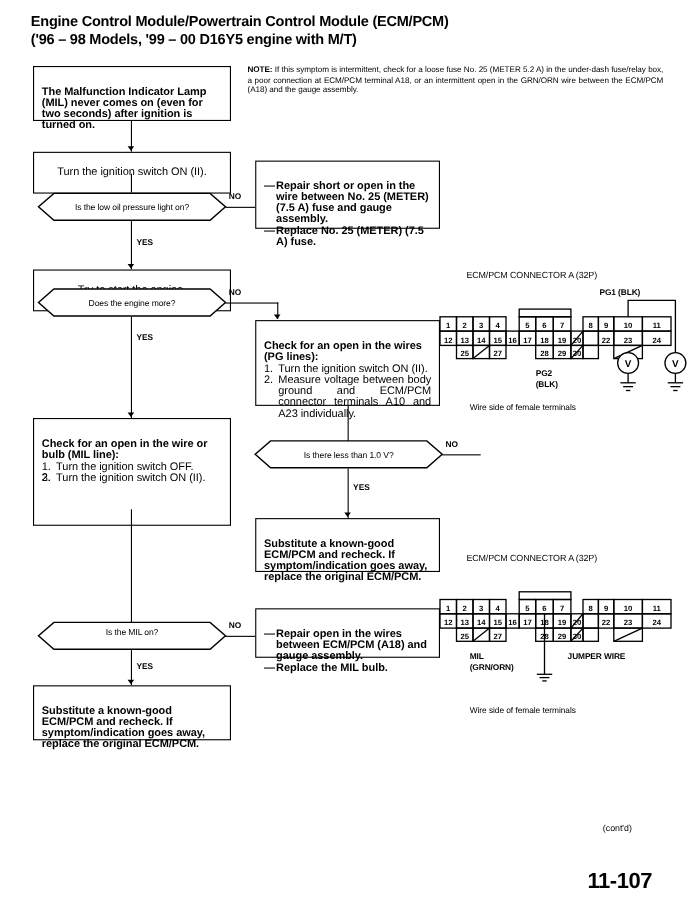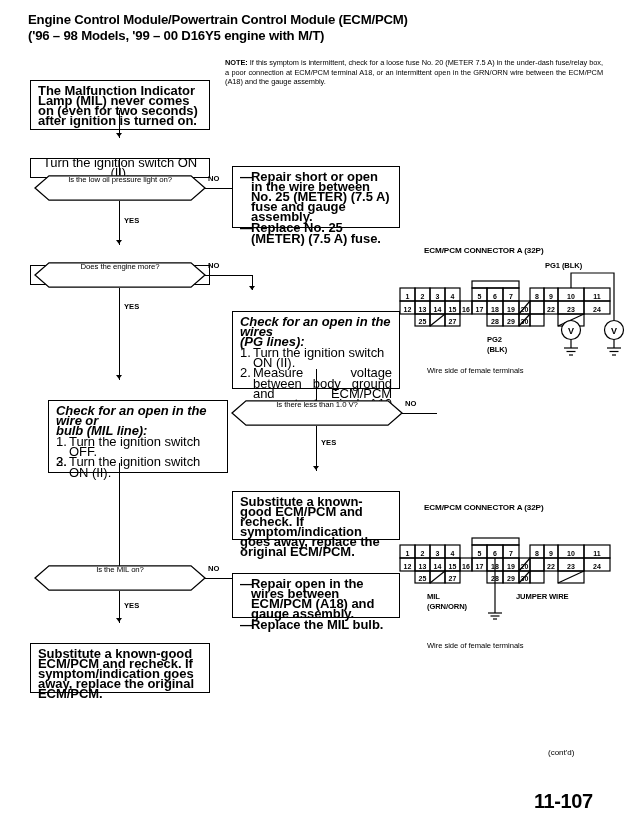--- a/index.html
+++ b/index.html
@@ -12,82 +12,82 @@
 
   
   #title-block{position:absolute;left:28px;top:12px;width:500px;}
   #title-block .t{
     font-size:13.2px;font-weight:bold;letter-spacing:-0.2px;line-height:16px;
   }
 
   
   .box{
     position:absolute;border:1.3px solid #000;background:#fff;
-    box-sizing:border-box;padding:5px 7px;
-    font-size:13px;line-height:10.1px;font-weight:bold;letter-spacing:-0.05px;margin-top:20px;
-  }
-  .box .hd{font-weight:bold;font-style:italic;}
+    box-sizing:border-box;padding:18px 7px;
+    font-size:10px;line-height:10.1px;font-weight:bold;letter-spacing:-0.05px;
+  }
+  .box .hd{font-weight:bold;}
   .box ol{margin:0;padding:0;list-style:none;}
   .box ol li{
     position:relative;padding-left:13px;font-weight:normal;margin-top:0.5px;
   }
   .box ol li .n{position:absolute;left:0;top:0;}
   .box ul{margin:0;padding:0;list-style:none;}
   .box ul li{position:relative;padding-left:11px;margin-bottom:1px;}
   .box ul li .d{position:absolute;left:0;top:-0.5px;font-weight:bold;}
 
   
   .procbox{
     display:flex;align-items:center;justify-content:center;
     text-align:center;font-weight:normal;
   }
 
   
   .hex{position:absolute;}
   .hex svg{display:block;overflow:visible;}
   .hex .lbl{
-    position:absolute;inset:0;display:flex;align-items:flex-start;justify-content:center;
+    position:absolute;inset:0;display:flex;align-items:center;justify-content:center;
     font-size:7.8px;font-weight:normal;letter-spacing:-0.1px;
   }
 
   
   .vline{position:absolute;width:0;border-left:1.3px solid #000;}
   .hline{position:absolute;height:0;border-top:1.3px solid #000;}
   .arrow-d{position:absolute;width:0;height:0;
     border-left:3.2px solid transparent;border-right:3.2px solid transparent;
     border-top:4.6px solid #000;}
   .edge-lbl{position:absolute;font-size:7.6px;font-weight:bold;}
 
   
   #note{position:absolute;left:225px;top:58px;width:378px;
     font-size:7.4px;line-height:9.6px;letter-spacing:-0.05px;text-align:justify;}
   #note .k{font-weight:bold;}
 
   
-  .conn-title{position:absolute;font-size:8.1px;font-weight:bold;letter-spacing:-0.1px;}
+  .conn-title{position:absolute;font-size:8.1px;font-weight:normal;letter-spacing:-0.1px;}
   .conn-cap{position:absolute;font-size:7.6px;letter-spacing:-0.05px;}
   .conn-lbl{position:absolute;font-size:7.6px;font-weight:bold;line-height:9.5px;letter-spacing:-0.1px;}
   .conn{position:absolute;}
   .conn svg{display:block;overflow:visible;}
 
   
   #contd{position:absolute;left:548px;top:748px;font-size:8px;}
   #pageno{position:absolute;left:534px;top:790px;font-size:20px;font-weight:bold;letter-spacing:-0.4px;}
 </style>
 </head>
 <body>
 
 <div class="page">
 
   <div id="title-block">
     <div class="t">Engine Control Module/Powertrain Control Module (ECM/PCM)</div>
     <div class="t">('96 – 98 Models, '99 – 00 D16Y5 engine with M/T)</div>
   </div>
 
-  <div id="note"><span class="k">NOTE:</span><span> If this symptom is intermittent, check for a loose fuse No. 20 (METER 7.5 A) in the under-dash fuse/relay box, a poor connection at ECM/PCM terminal A18, or an intermittent open in the GRN/ORN wire between the ECM/PCM (A18) and the gauge assembly.</span></div>
+  <div id="note"><span class="k">NOTE:</span><span> If this symptom is intermittent, check for a loose fuse No. 25 (METER 5.2 A) in the under-dash fuse/relay box, a poor connection at ECM/PCM terminal A18, or an intermittent open in the GRN/ORN wire between the ECM/PCM (A18) and the gauge assembly.</span></div>
 
   <div class="box" style="left:30px;top:60px;width:180px;height:50px;">
     <span>The Malfunction Indicator Lamp (MIL) never comes on (even for two seconds) after ignition is turned on.</span>
   </div>
 
   <div class="vline" style="left:119px;top:110px;height:28px;"></div>
   <div class="arrow-d" style="left:116px;top:133px;"></div>
 
   <div class="box procbox" style="left:30px;top:138px;width:180px;height:20px;">
     <span>Turn the ignition switch ON (II).</span>
@@ -128,21 +128,21 @@
 
   <div class="hline" style="left:205px;top:275px;width:48px;"></div>
   <div class="edge-lbl" style="left:208px;top:261px;">NO</div>
   <div class="vline" style="left:252px;top:275px;height:15px;"></div>
   <div class="arrow-d" style="left:249px;top:286px;"></div>
 
   <div class="vline" style="left:119px;top:288px;height:92px;"></div>
   <div class="edge-lbl" style="left:124px;top:302px;">YES</div>
   <div class="arrow-d" style="left:116px;top:375px;"></div>
 
-  <div class="box" style="left:48px;top:380px;width:180px;height:73px;">
+  <div class="box" style="left:30px;top:380px;width:180px;height:98px;">
     <div class="hd">Check for an open in the wire or</div>
     <div class="hd">bulb (MIL line):</div>
     <ol>
       <li><span class="n">1.</span><span>Turn the ignition switch OFF.</span></li>
       <li><span class="n">2.</span></li>
       <li><span class="n">3.</span><span>Turn the ignition switch ON (II).</span></li>
     </ol>
   </div>
 
   <div class="vline" style="left:119px;top:463px;height:105px;"></div>

